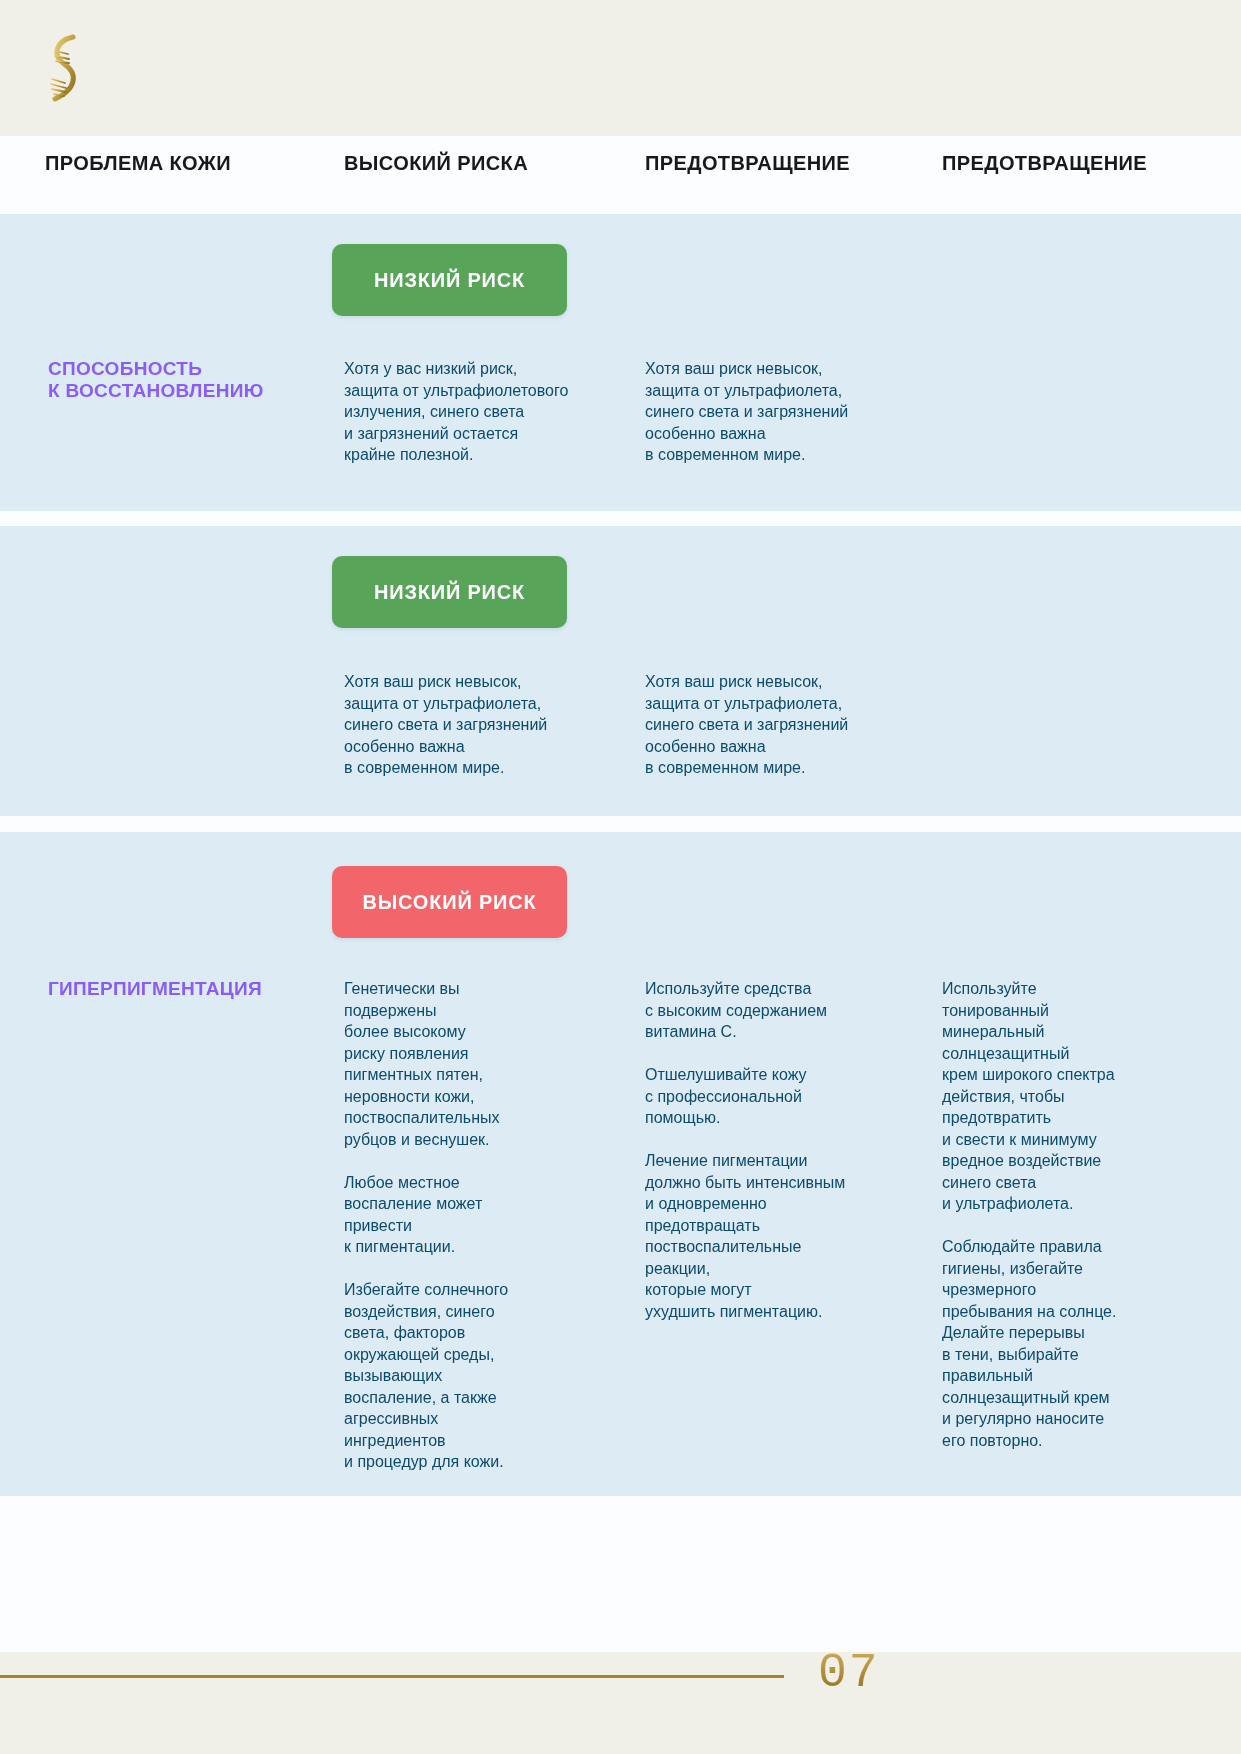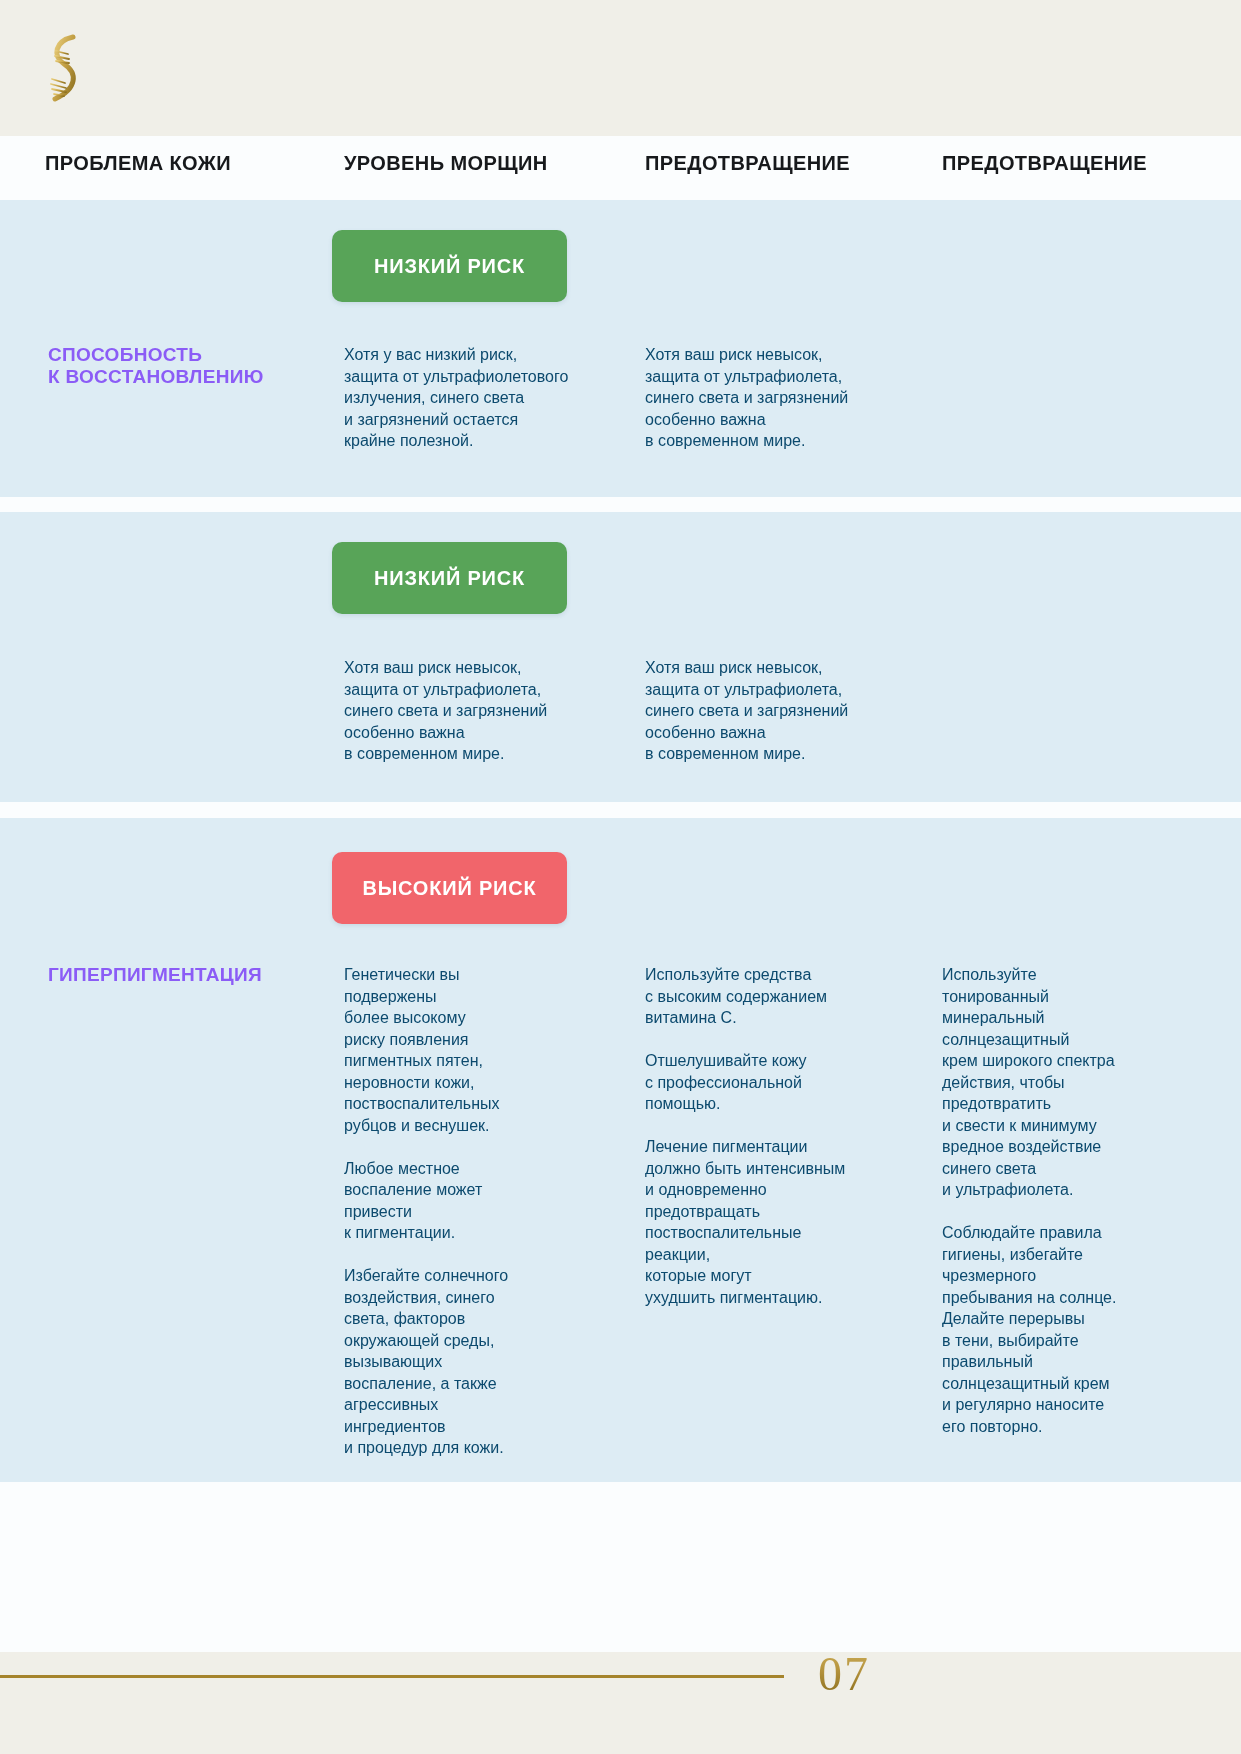--- a/index.html
+++ b/index.html
@@ -10,21 +10,21 @@
     font-family:"Liberation Sans",sans-serif;
     overflow:hidden;
   }
   .logo{position:absolute;left:45px;top:34px;width:38px;height:70px;}
   .backdrop{position:absolute;left:0;top:136px;width:100%;height:1516px;background:#fbfdfe;}
   .hcell{
     position:absolute;top:152px;
     font-size:20px;font-weight:bold;color:#17191c;letter-spacing:.4px;
   }
   .h1{left:45px}.h2{left:344px}.h3{left:645px}.h4{left:942px}
-  .panel{position:absolute;left:0;width:100%;background:#ddecf4;}
+  .panel{position:absolute;left:0;width:100%;background:#ddecf4;margin-top:14px;}
   .p1{top:200px;height:297px}
   .p2{top:512px;height:290px}
   .p3{top:818px;height:664px}
   .badge{
     position:absolute;left:332px;top:30px;
     width:235px;height:72px;border-radius:10px;
     color:#ffffff;font-weight:bold;font-size:20px;letter-spacing:.8px;
     display:flex;align-items:center;justify-content:center;
     box-shadow:0 2px 4px rgba(90,120,140,.15);
   }
@@ -37,21 +37,21 @@
   .c3{left:645px;width:285px}
   .c4{left:942px;width:275px}
   .p1 .col{top:144px}
   .p2 .col{top:145px}
   .p3 .col{top:146px}
   .title{font-size:19px;font-weight:bold;line-height:22px;color:#8b5cf6;letter-spacing:.3px;}
   .body{font-size:16px;line-height:21.5px;color:#0c4a6e;}
   .gold-line{position:absolute;left:0;top:1675px;width:784px;height:3px;background:#a5842c;}
   .page-number{
     position:absolute;left:818px;top:1646px;
-    font-family:Liberation Serif, serif;font-size:48px;letter-spacing:2px;
+    font-family:Liberation Mono, monospace;font-size:48px;letter-spacing:2px;
     color:#a98b3a;
     background:linear-gradient(180deg,#cfb15c 0%,#b4923c 45%,#836818 100%);
     -webkit-background-clip:text;background-clip:text;
     -webkit-text-fill-color:transparent;
   }
 </style>
 </head>
 <body>
 
 <div class="page">
@@ -74,21 +74,21 @@
         <path d="M6 50 L21 54"></path>
         <path d="M7 55 L21 58"></path>
         <path d="M9 60 L19 62"></path>
       </g>
     </svg>
   </div>
 
   <div class="backdrop"></div>
 
   <div class="hcell h1">ПРОБЛЕМА КОЖИ</div>
-  <div class="hcell h2">УРОВЕНЬ МОРЩИН</div>
+  <div class="hcell h2">ВЫСОКИЙ РИСКА</div>
   <div class="hcell h3">ПРЕДОТВРАЩЕНИЕ</div>
   <div class="hcell h4">ПРЕДОТВРАЩЕНИЕ</div>
 
   <section class="panel p1">
     <div class="badge" data-risk="low">НИЗКИЙ РИСК</div>
     <div class="col c1 title">СПОСОБНОСТЬ
 К ВОССТАНОВЛЕНИЮ</div>
     <div class="col c2 body">Хотя у вас низкий риск,
 защита от ультрафиолетового
 излучения, синего света

